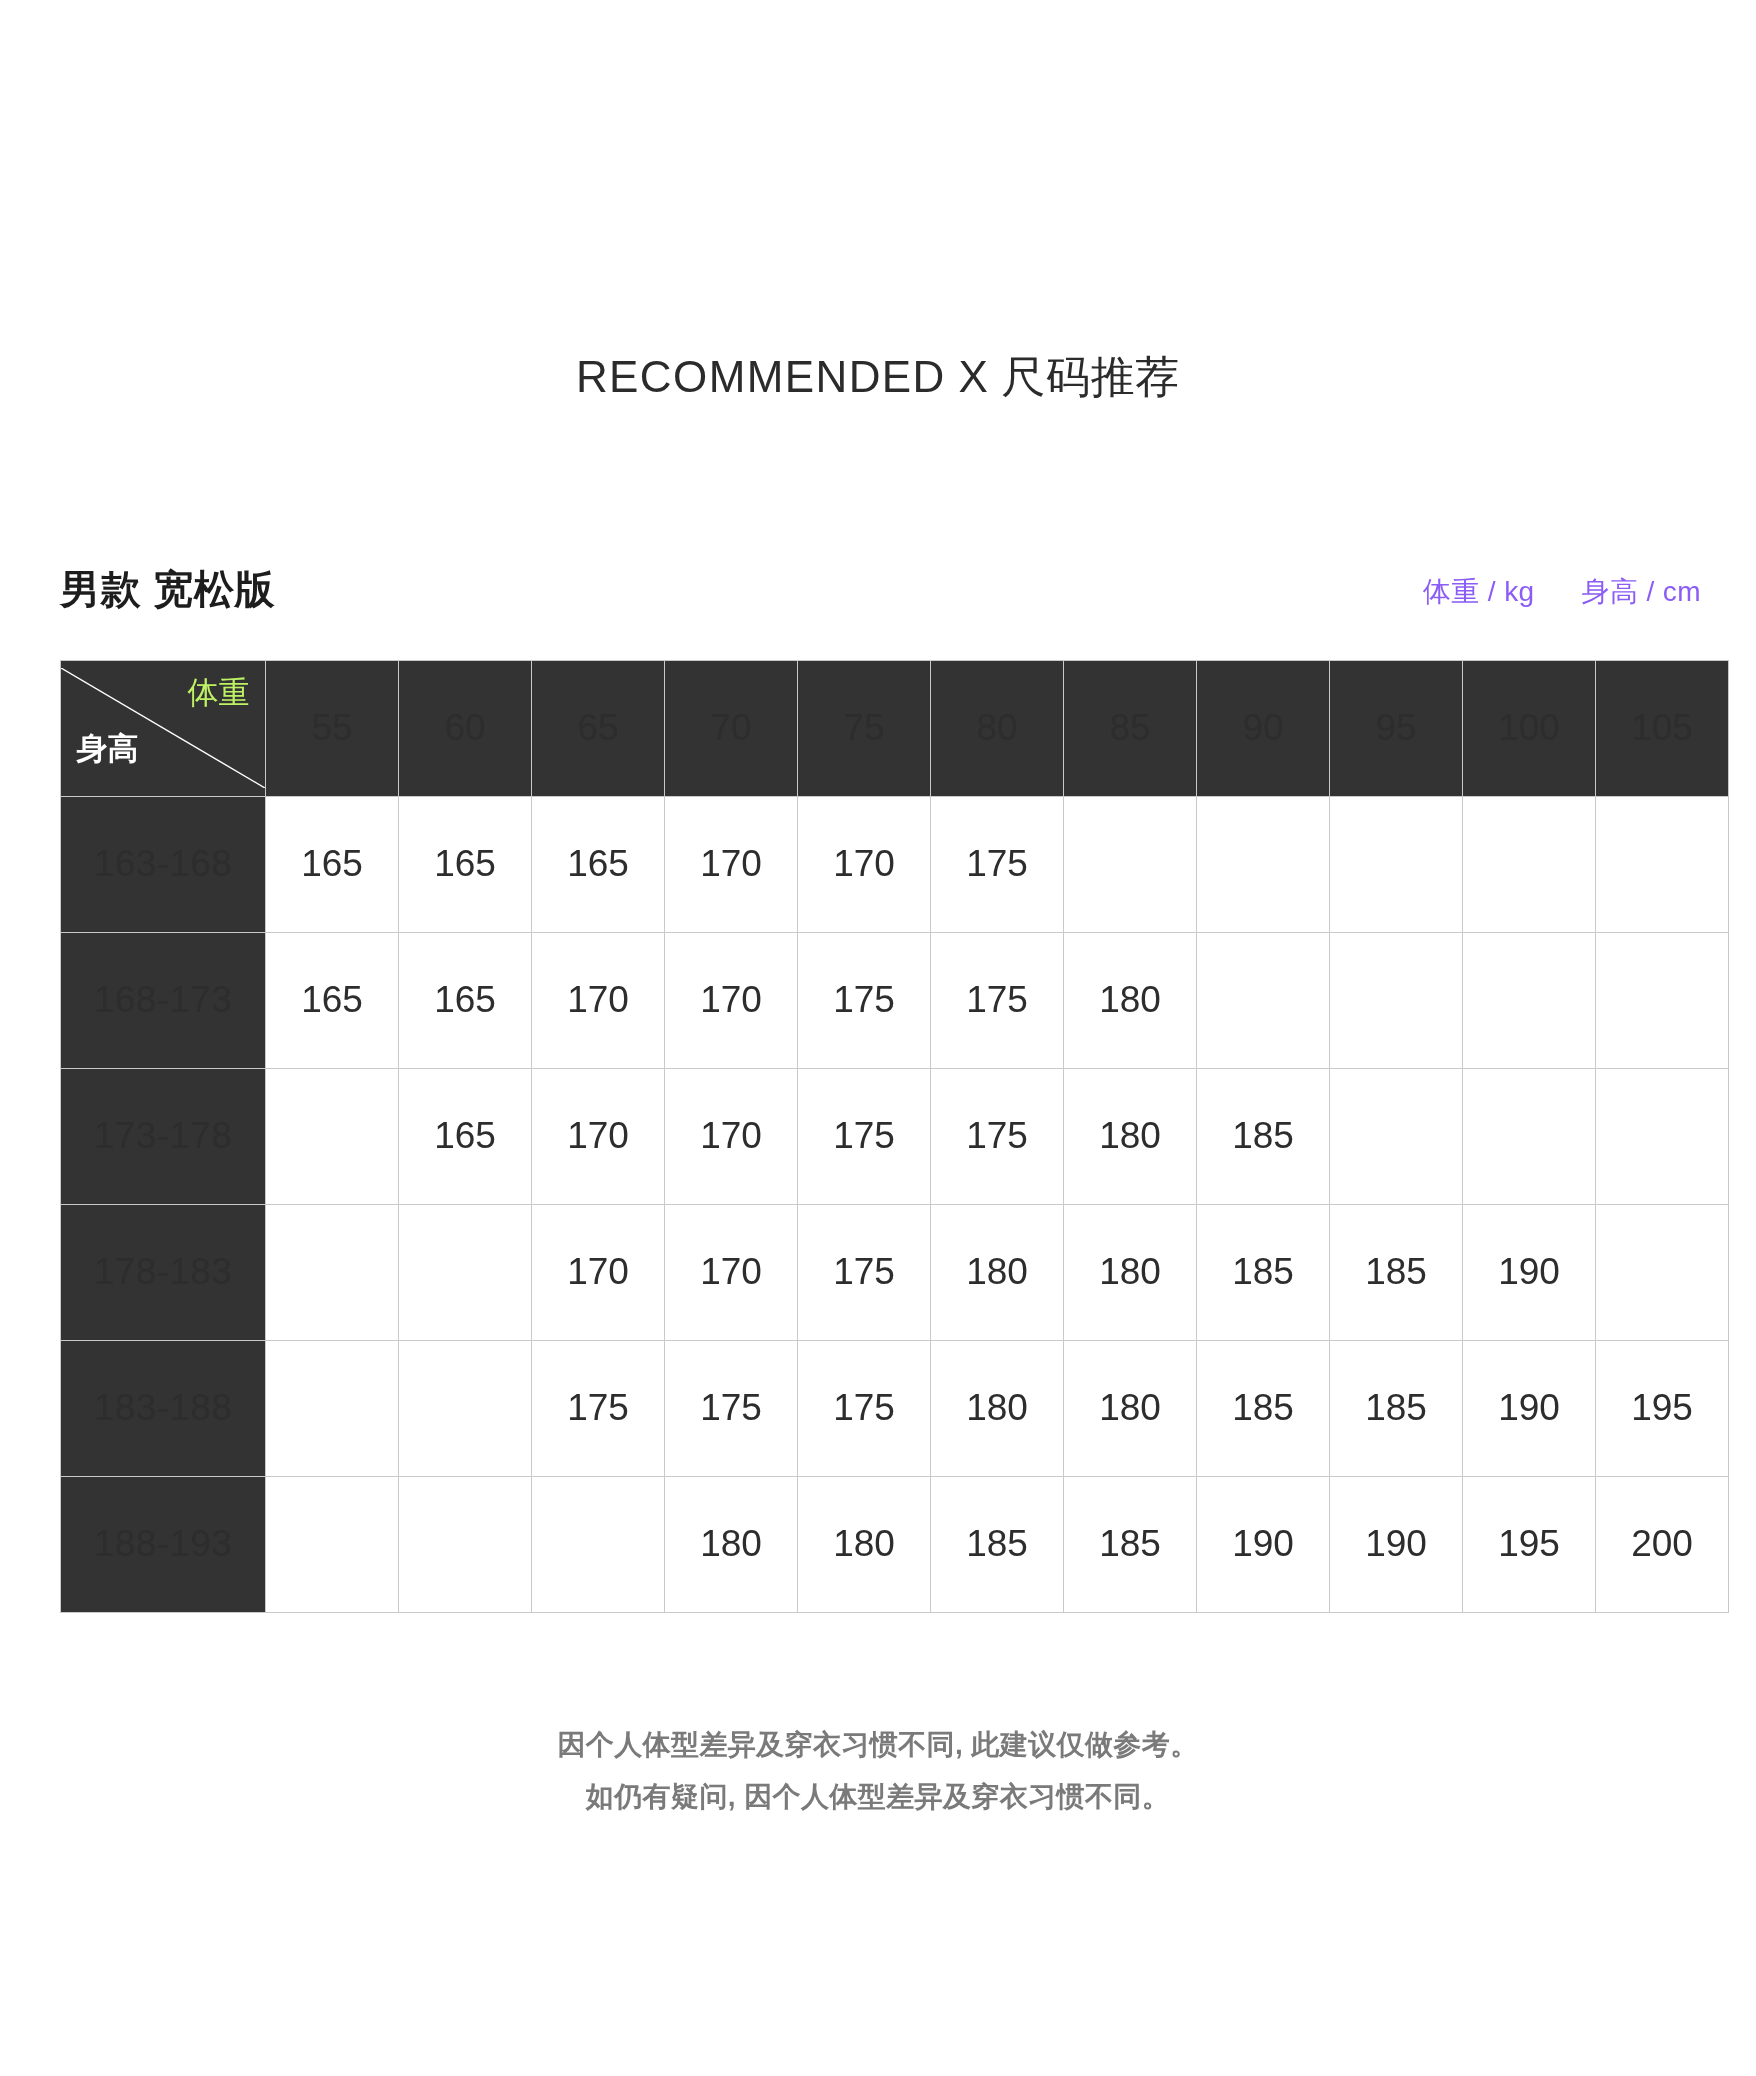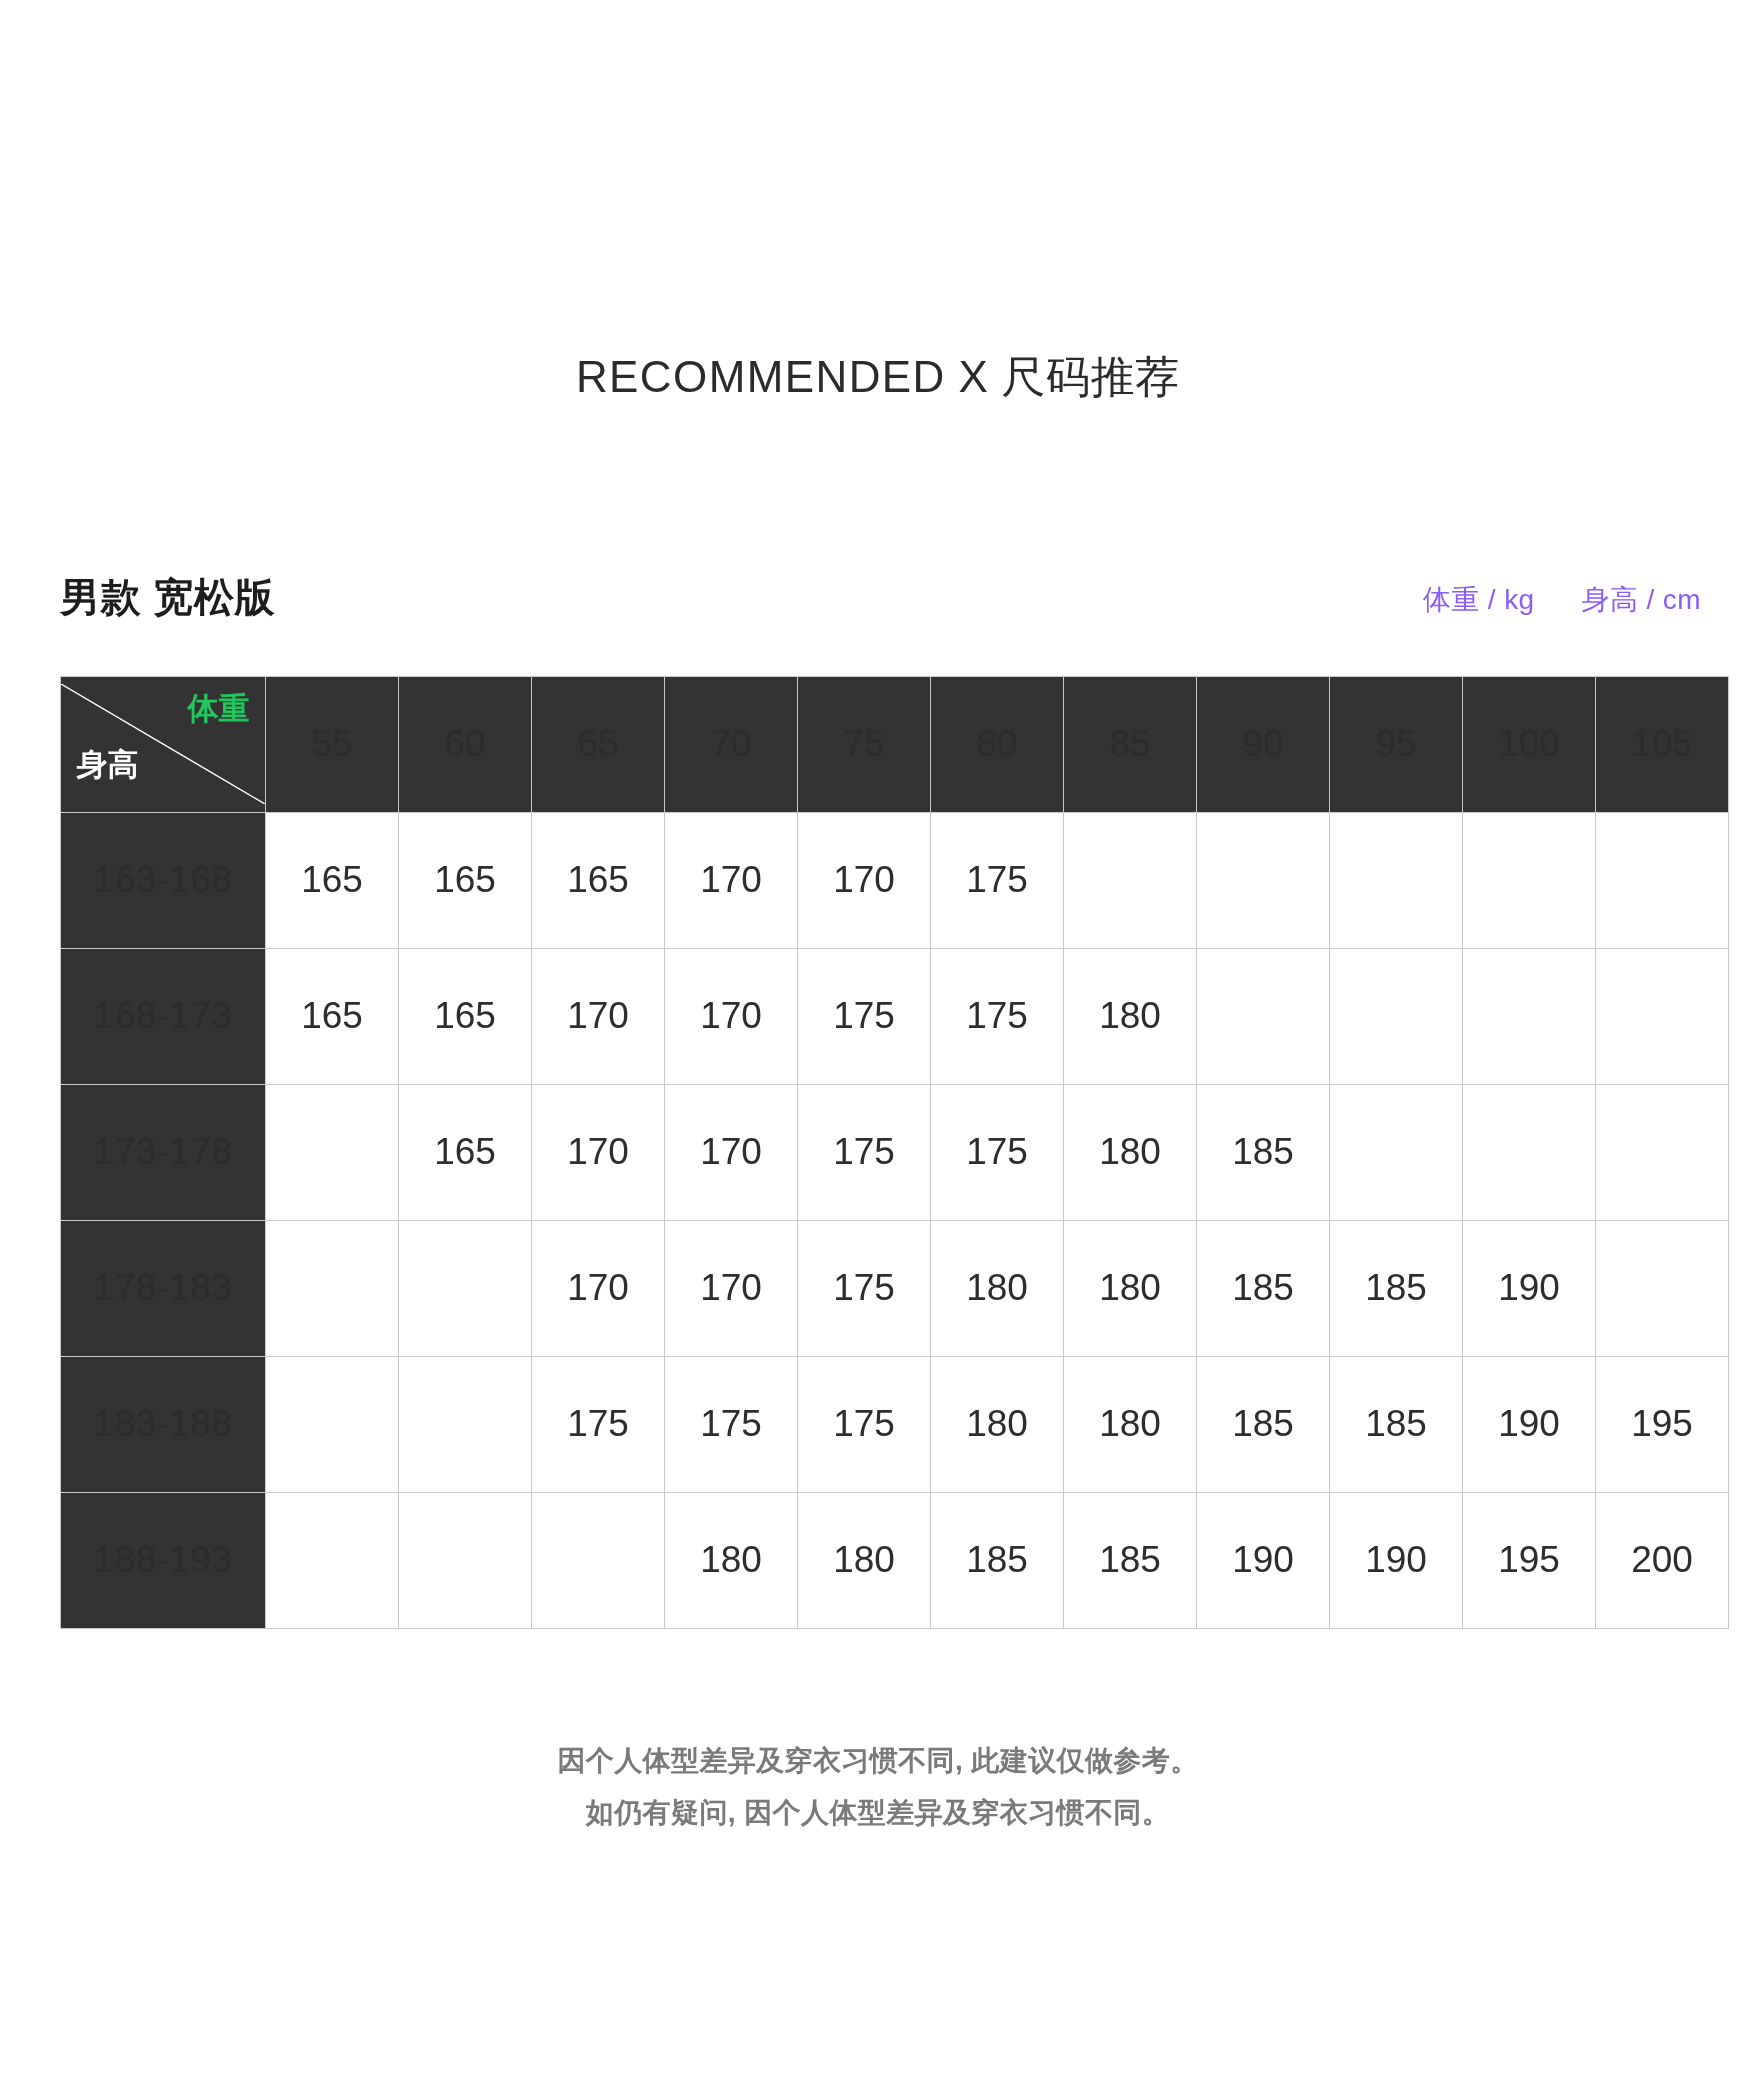--- a/index.html
+++ b/index.html
@@ -34,21 +34,21 @@
     letter-spacing: 1.4px;
   }
   .title .sep {
     padding: 0 12.7px;
   }
   .title .cn {
     font-weight: 500;
   }
 
   .headrow {
-    margin: 12px auto;
+    margin: 4px auto;
     width: 1700px;
     padding-top: 154px;
     display: flex;
     align-items: flex-end;
     justify-content: space-between;
     box-sizing: border-box;
     padding-left: 32px;
     padding-right: 27px;
   }
   .section-title {
@@ -109,23 +109,23 @@
     position: absolute;
     left: 0;
     top: 0;
     width: 100%;
     height: 100%;
   }
   .corner-inner .lbl-w {
     position: absolute;
     right: 15.6px;
     top: 8.5px;
-    color: #22c55e;
+    color: #bef264;
     font-size: 31px;
-    font-weight: 700;
+    font-weight: 400;
     line-height: 1;
   }
   .corner-inner .lbl-h {
     position: absolute;
     left: 15.6px;
     bottom: 24px;
     color: #ffffff;
     font-size: 31px;
     font-weight: 700;
     line-height: 1;

